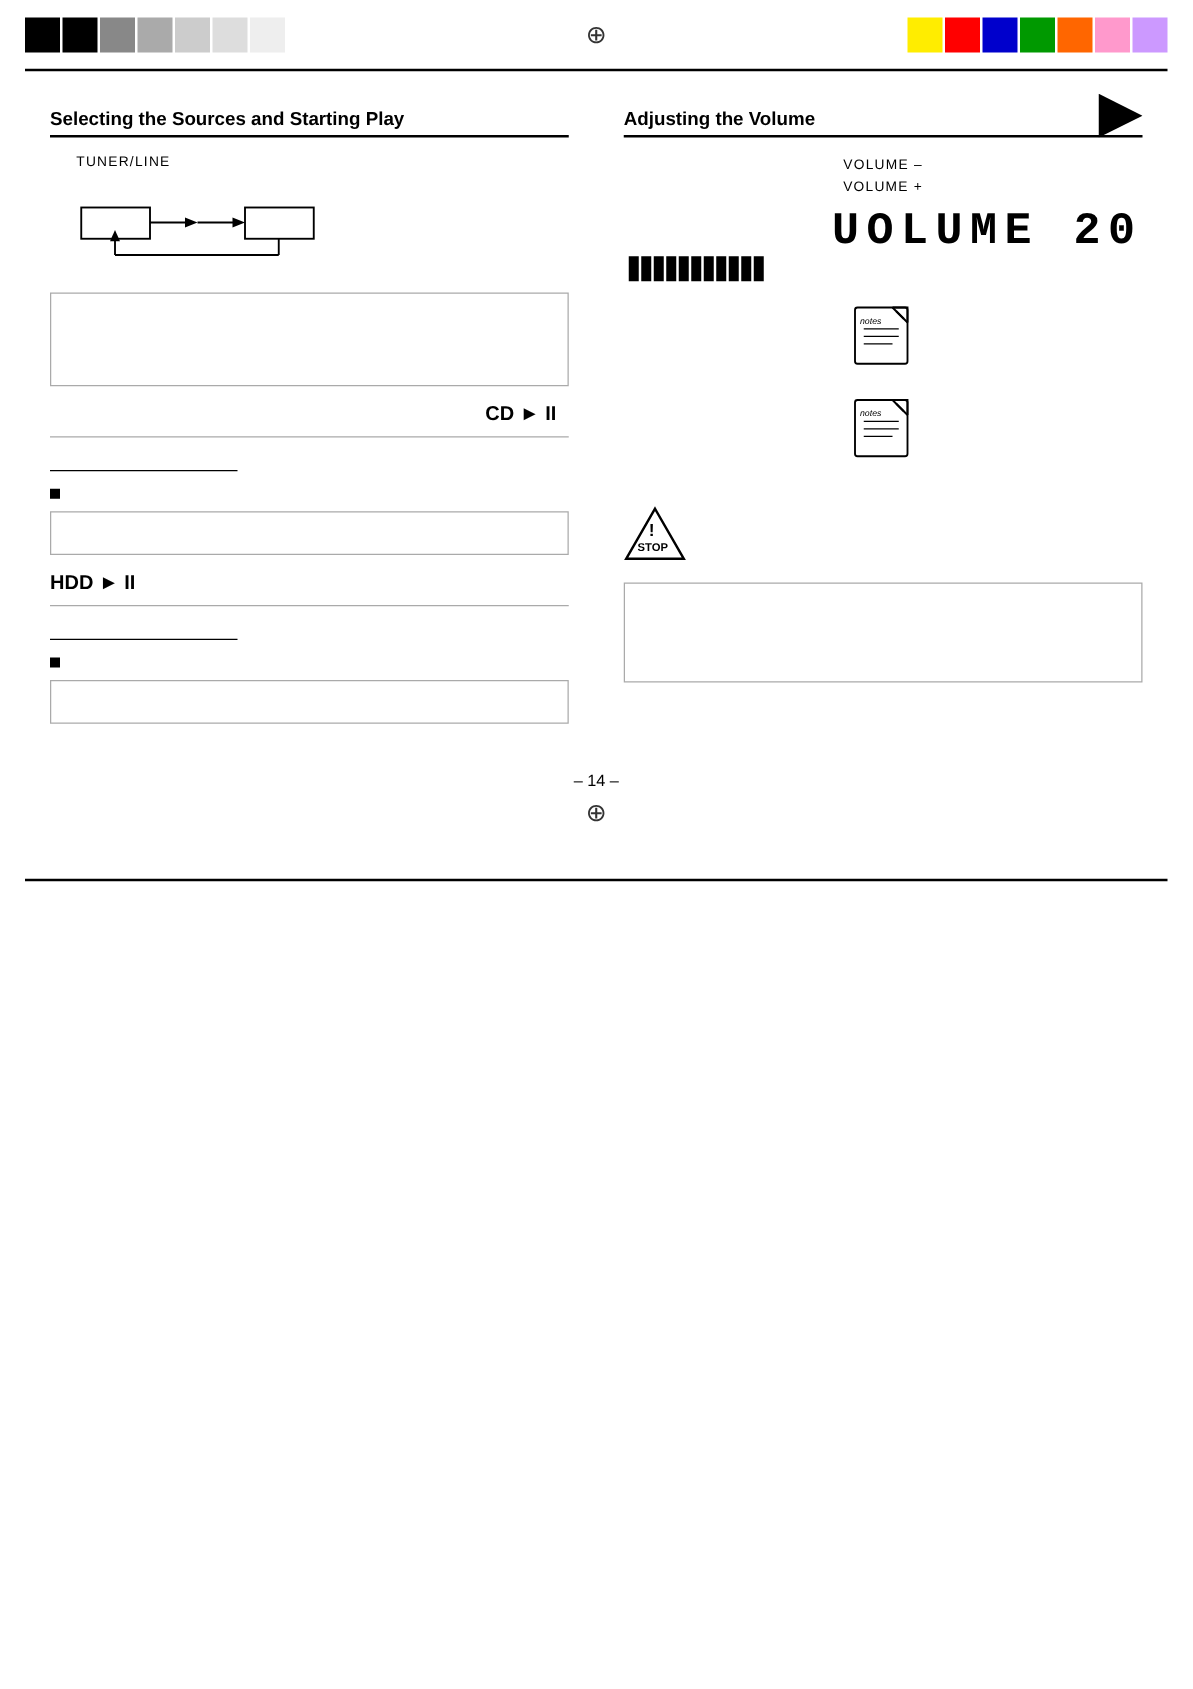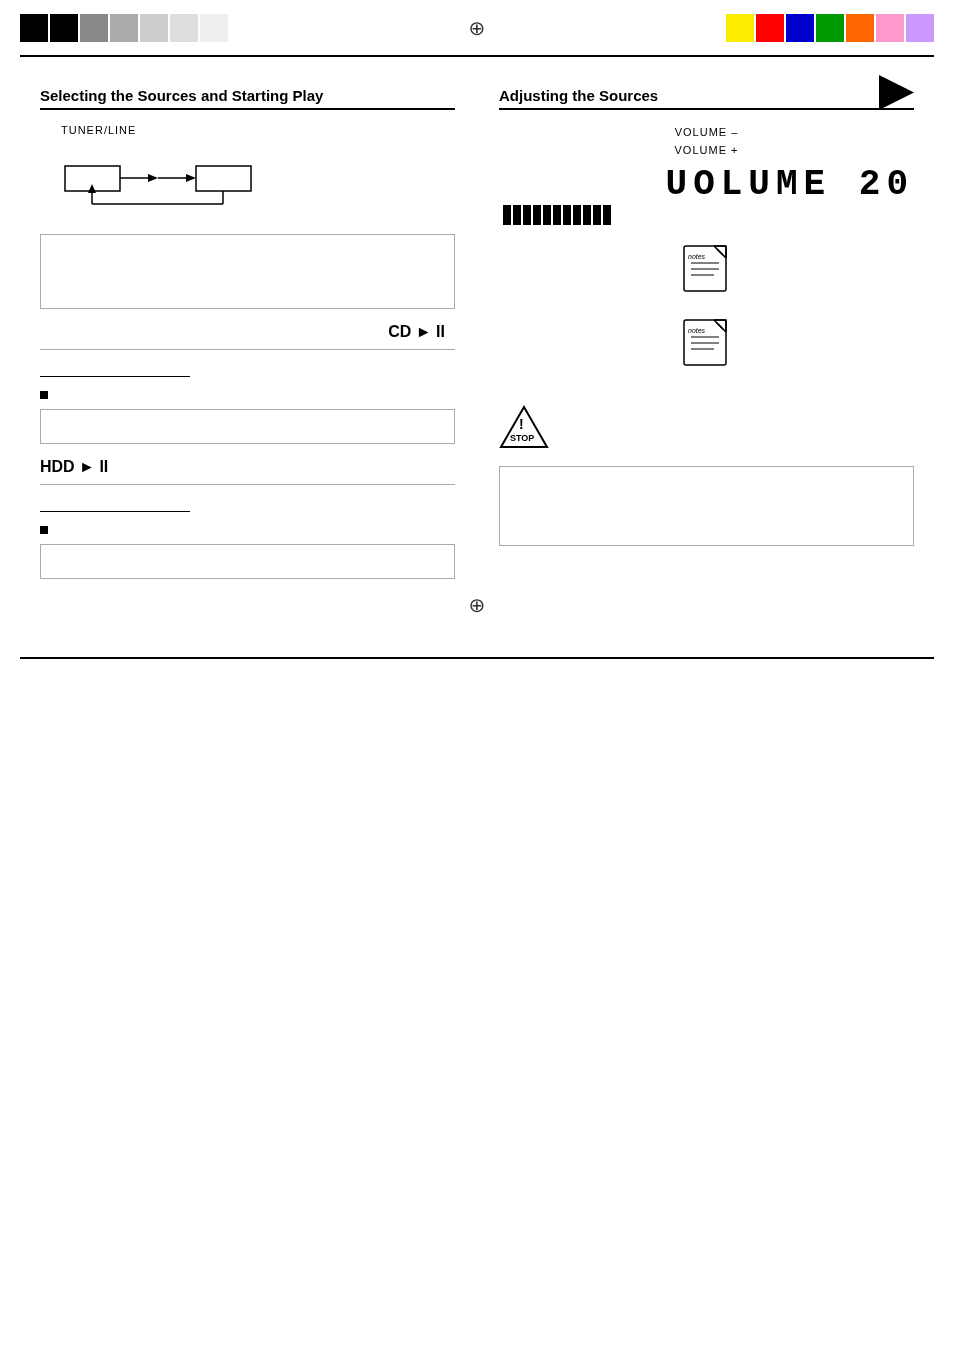--- a/index.html
+++ b/index.html
@@ -281,21 +281,21 @@
           <span class="sq-bullet"></span>
           <span class="small-note-text"></span>
         </div>
       </div>
 
       
       <div class="content-box" style="min-height:35px;"></div>
     </div>
 
     <div class="col-right">
-      <div class="section-header">Adjusting the Sources</div>
+      <div class="section-header">Adjusting the Volume</div>
 
       <div class="volume-controls-label">
         <div>VOLUME –</div>
         <div>VOLUME +</div>
       </div>
 
       <div style="margin: 8px 0 16px 0;">
         <div style="font-family: 'Courier New', monospace; font-size: 36px; font-weight: 900; letter-spacing: 6px; border: none; display: block; text-align: right; margin-left: 10px; line-height: 1;">UOLUME 20</div>
         <div class="volume-bars">
           <div class="vol-bar"></div>
@@ -354,16 +354,17 @@
             <text x="11" y="38" font-family="Arial" font-size="9" font-weight="bold" fill="#000">STOP</text>
 
             <text x="20" y="26" font-family="Arial" font-size="14" font-weight="bold" fill="#000">!</text>
           </svg>
         </div>
         <div class="content-box" style="min-height:80px;"></div>
       </div>
     </div>
   </div>
 
+  <div class="page-number">– 14 –</div>
   <div class="page-bottom-symbol">⊕</div>
 </div>
 
 <div class="bottom-border-line"></div>
 
 </body></html>

